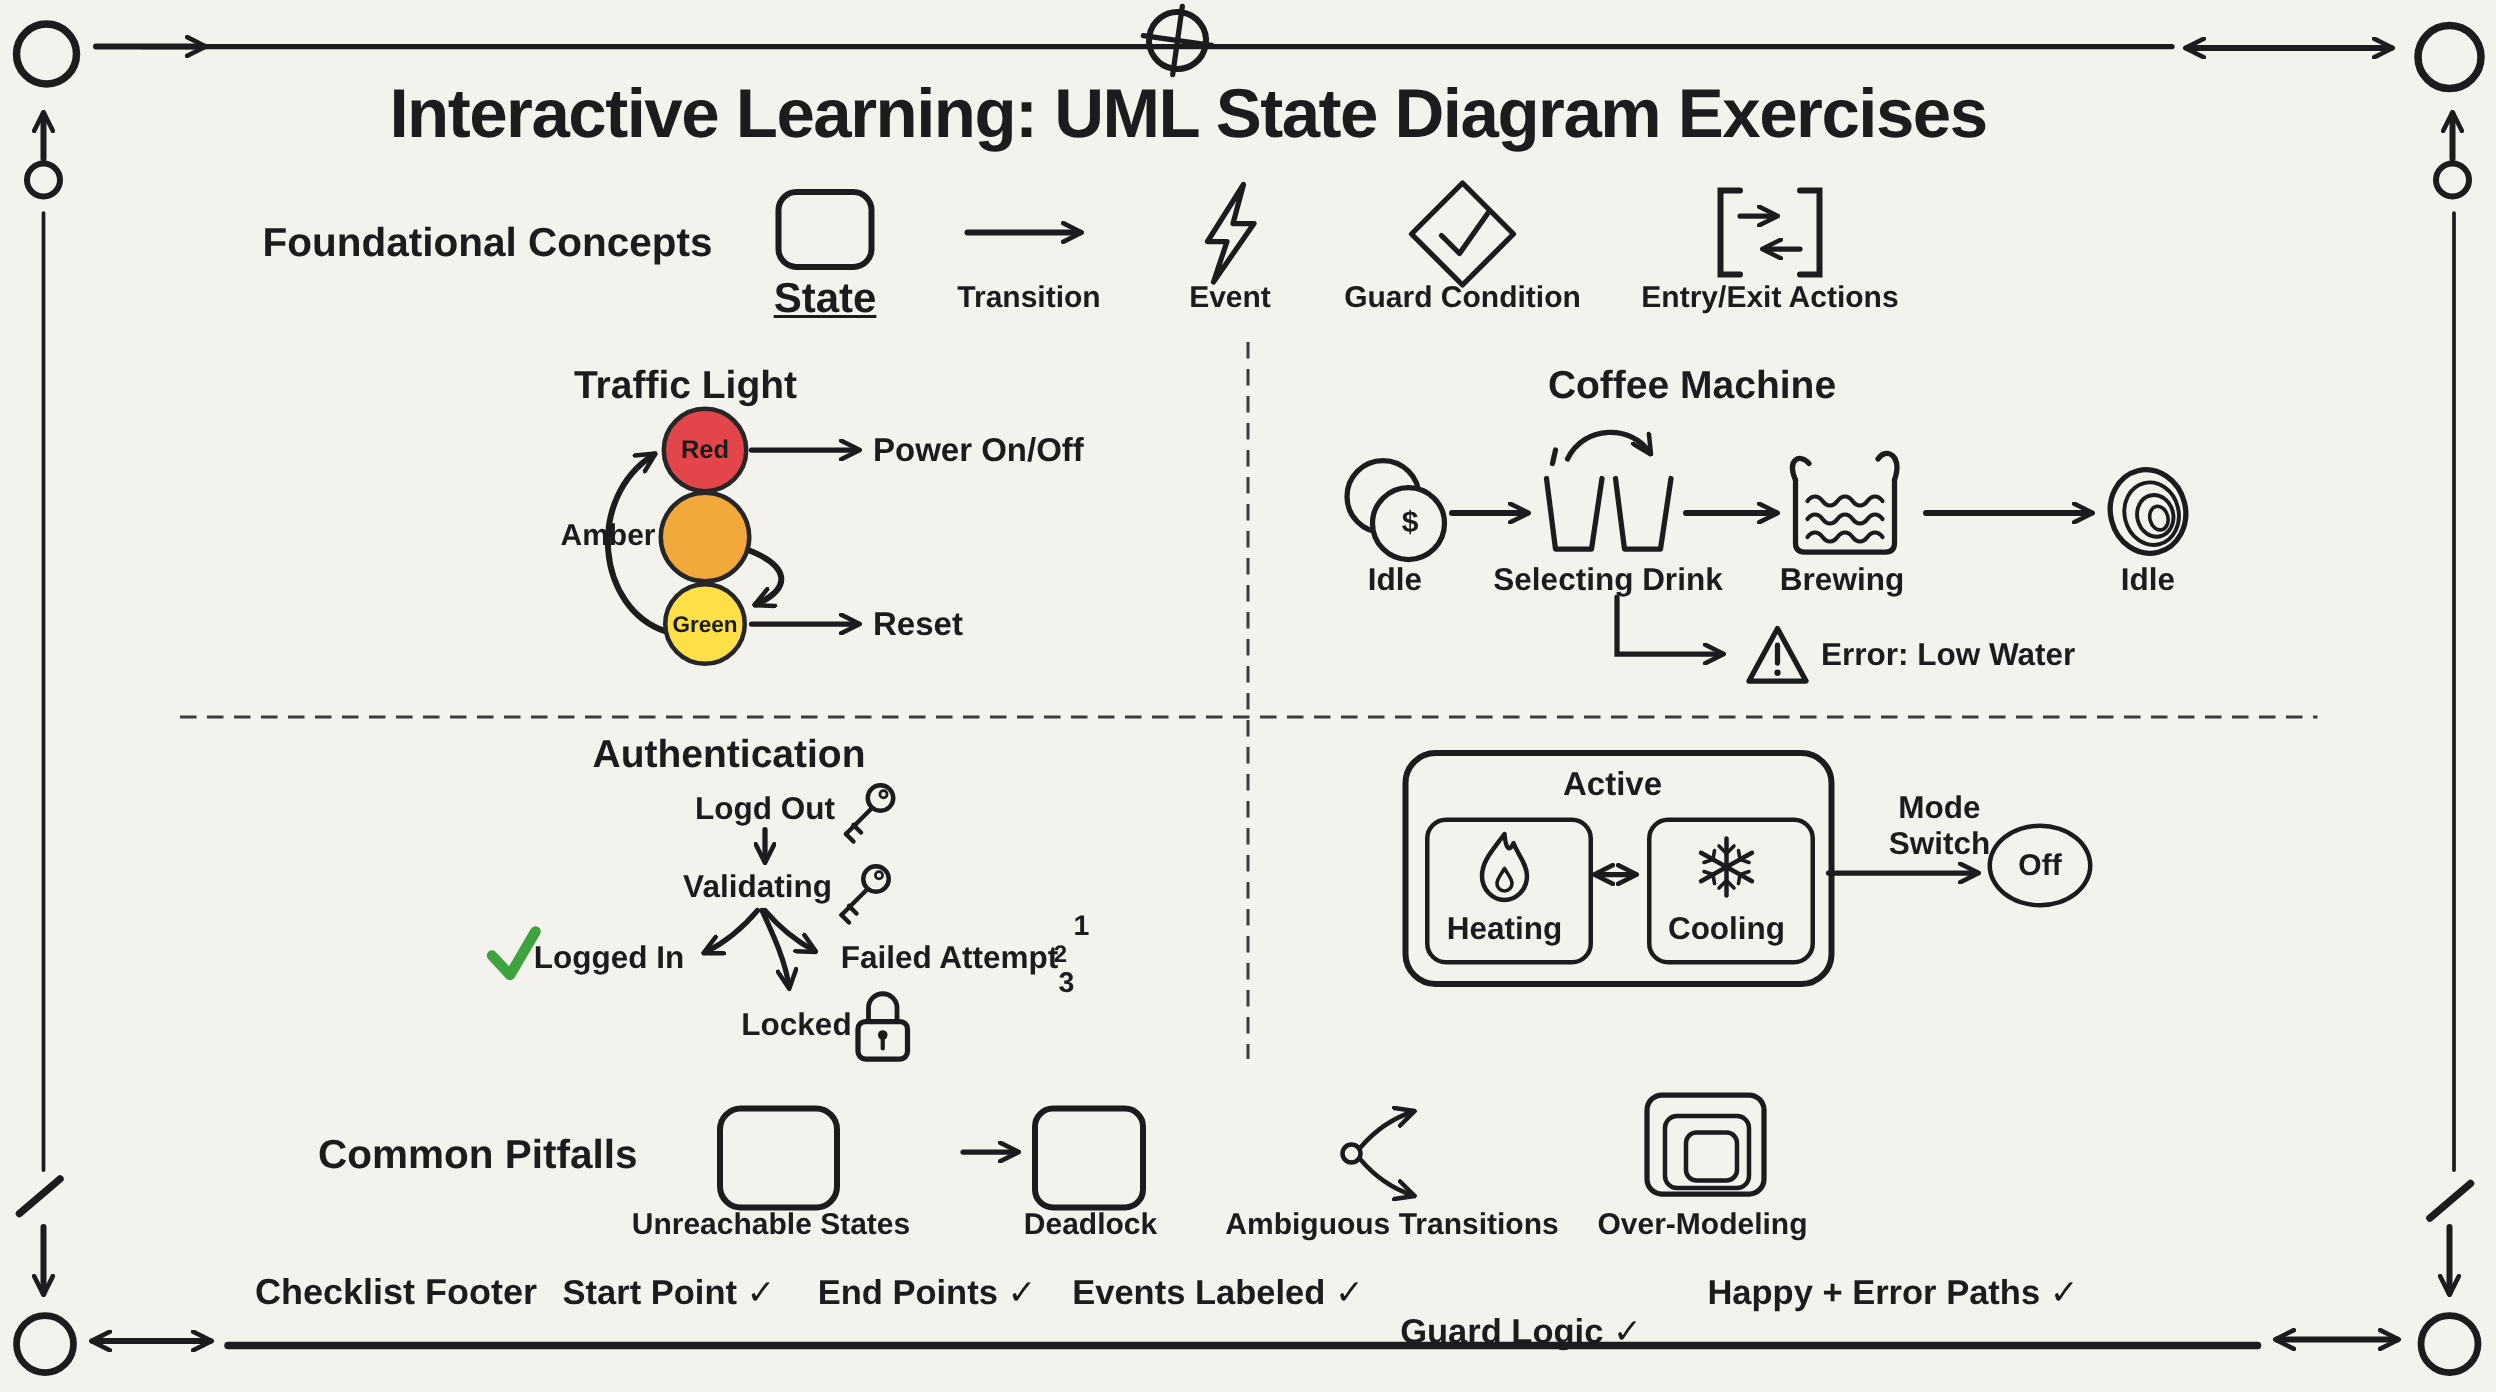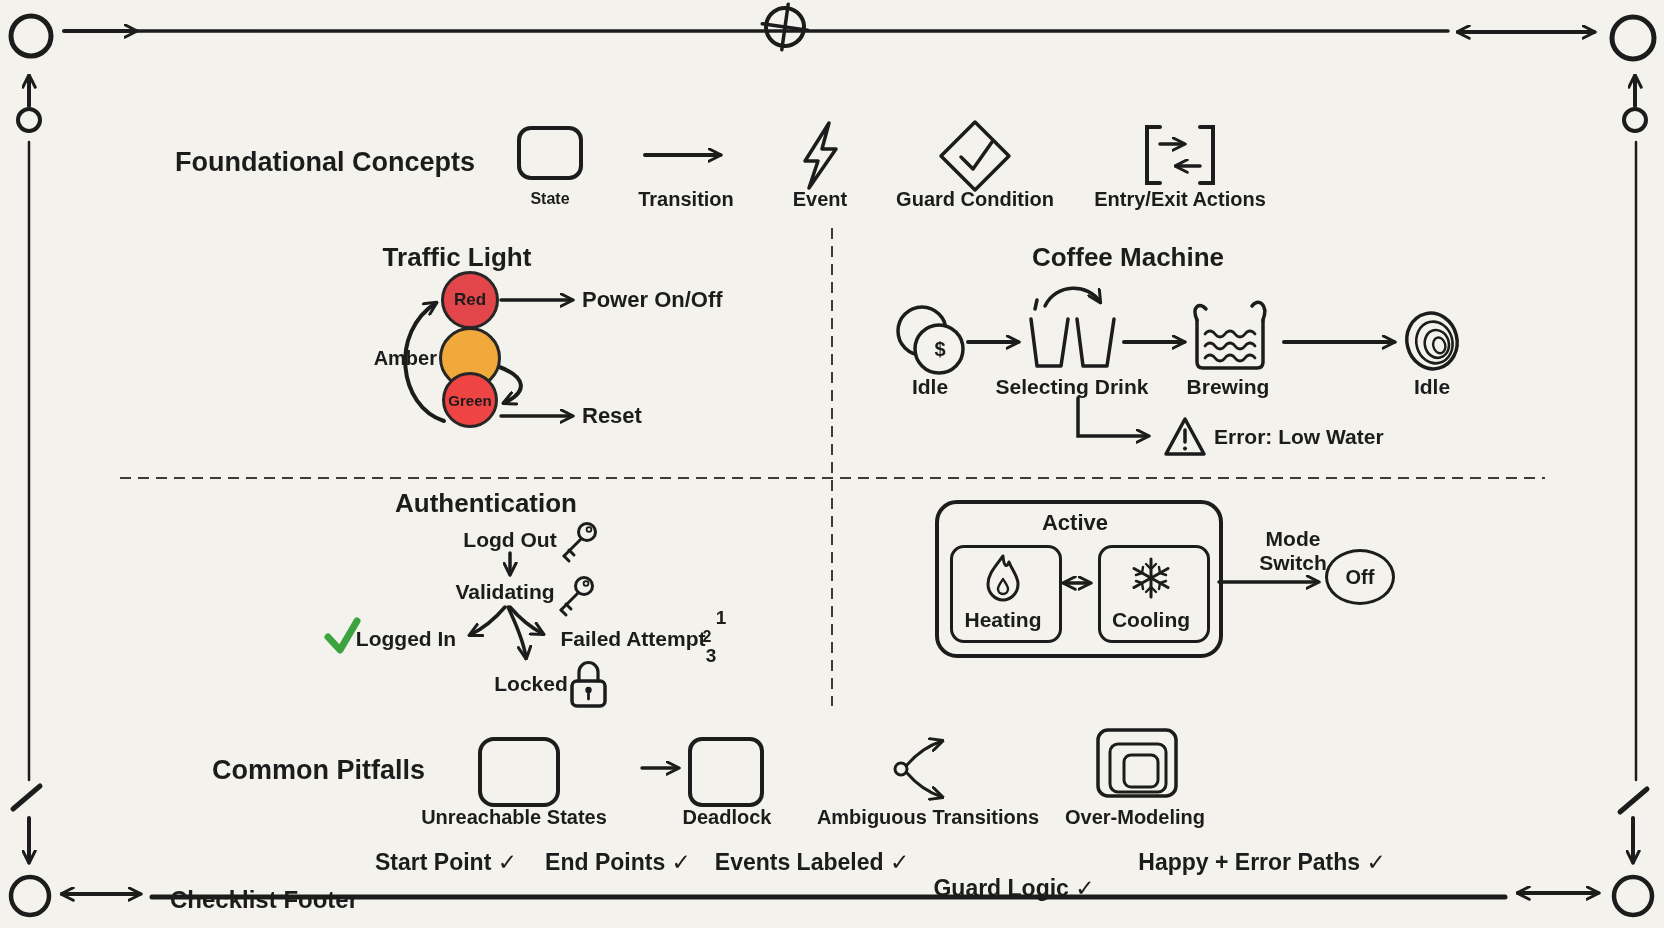--- a/index.html
+++ b/index.html
@@ -202,35 +202,36 @@
       <path d="M907,765 C918,752 930,745 942,741" marker-end="url(#ah)"></path>
       <path d="M907,773 C918,786 930,793 942,797" marker-end="url(#ah)"></path>
     </g>
     <g fill="none" stroke="#1c1c1c" stroke-linejoin="round">
       <rect x="1098" y="730" width="78" height="66" rx="10" stroke-width="3.5"></rect>
       <rect x="1110" y="744" width="56" height="48" rx="8" stroke-width="3"></rect>
       <rect x="1124" y="755" width="34" height="32" rx="7" stroke-width="3"></rect>
     </g>
   </svg>
 
+  <div class="lbl title" style="left:792px;top:75px;">Interactive Learning: UML State Diagram Exercises</div>
 
   <div class="lbl-left h1" style="left:175px;top:162px;">Foundational Concepts</div>
-  <div class="lbl" style="left:550px;top:199px;font-size:16px;">State</div>
+  <div class="lbl" style="left:550px;top:199px;font-size:28px;text-decoration:underline;">State</div>
   <div class="lbl" style="left:686px;top:199px;font-size:20px;">Transition</div>
   <div class="lbl" style="left:820px;top:199px;font-size:20px;">Event</div>
   <div class="lbl" style="left:975px;top:199px;font-size:20px;text-align:right;">Guard Condition</div>
   <div class="lbl" style="left:1180px;top:199px;font-size:20px;">Entry/Exit Actions</div>
 
   <div class="lbl sec" style="left:457px;top:257px;">Traffic Light</div>
   <div class="light" style="left:470px;top:300px;width:52px;height:52px;background:#e2454a;font-size:17px;">
     <span>Red</span>
   </div>
   <div class="light" style="left:470px;top:358px;width:56px;height:56px;background:#f2a93b;"></div>
   <div class="lbl-right" style="left:437px;top:358px;font-size:20px;">Amber</div>
-  <div class="light" style="left:470px;top:400px;width:50px;height:50px;background:#ef4444;font-size:15px;">
+  <div class="light" style="left:470px;top:416px;width:50px;height:50px;background:#fde047;font-size:15px;">
     <span>Green</span>
   </div>
   <div class="lbl-left" style="left:582px;top:300px;font-size:22px;">Power On/Off</div>
   <div class="lbl-left" style="left:582px;top:416px;font-size:22px;">Reset</div>
 
   <div class="lbl sec" style="left:1128px;top:257px;">Coffee Machine</div>
   <div class="lbl" style="left:940px;top:349px;font-size:20px;z-index:2;">$</div>
   <div class="lbl st" style="left:930px;top:387px;">Idle</div>
   <div class="lbl st" style="left:1072px;top:387px;">Selecting Drink</div>
   <div class="lbl st" style="left:1228px;top:387px;">Brewing</div>
@@ -259,20 +260,20 @@
   </div>
 
   <div class="lbl-left h1" style="left:212px;top:770px;">Common Pitfalls</div>
   <div class="sketch-box" style="left:478px;top:737px;width:74px;height:62px;border-radius:16px;"></div>
   <div class="sketch-box" style="left:688px;top:737px;width:68px;height:62px;border-radius:14px;"></div>
   <div class="lbl" style="left:514px;top:817px;font-size:20px;">Unreachable States</div>
   <div class="lbl" style="left:722px;top:817px;font-size:20px;padding-left:10px;">Deadlock</div>
   <div class="lbl" style="left:928px;top:817px;font-size:20px;">Ambiguous Transitions</div>
   <div class="lbl" style="left:1135px;top:817px;font-size:20px;">Over-Modeling</div>
 
-  <div class="lbl-left" style="left:170px;top:900px;font-size:24px;">Checklist Footer</div>
+  <div class="lbl-left" style="left:170px;top:862px;font-size:24px;">Checklist Footer</div>
   <div class="lbl" style="left:446px;top:862px;font-size:23px;">Start Point ✓</div>
   <div class="lbl" style="left:618px;top:862px;font-size:23px;">End Points ✓</div>
   <div class="lbl" style="left:812px;top:862px;font-size:23px;">Events Labeled ✓</div>
   <div class="lbl" style="left:1014px;top:862px;font-size:23px;margin-top:26px;">Guard Logic ✓</div>
   <div class="lbl" style="left:1262px;top:862px;font-size:23px;">Happy + Error Paths ✓</div>
 
 </div>
 
 </body></html>

